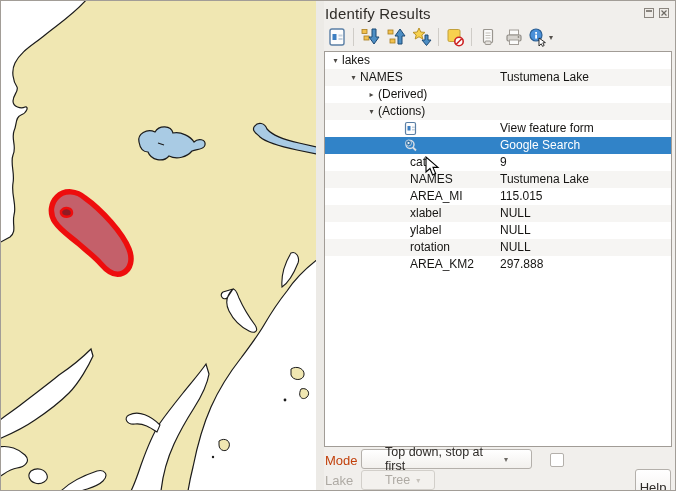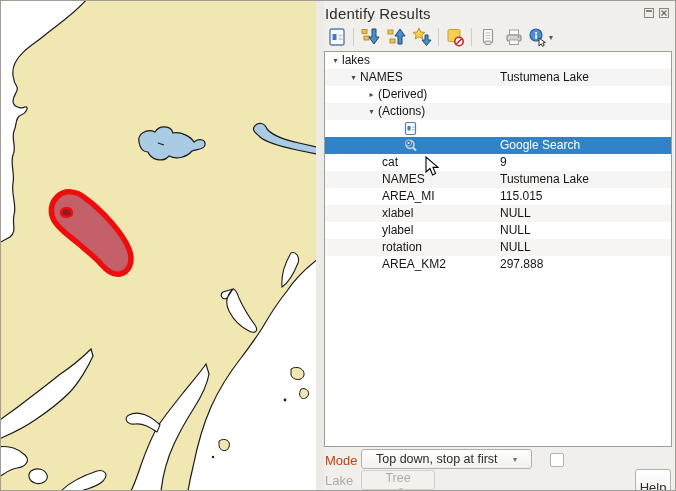--- a/index.html
+++ b/index.html
@@ -27,29 +27,29 @@
   .th{line-height:18px;padding-left:4px;box-sizing:border-box;}
   .th-feature{width:172px;border-right:1px solid #d5d2cd;}
   .th-value{flex:1;}
   .trow{display:flex;height:17px;font-size:12px;color:#161513;line-height:17px;}
   .trow.alt{background:#f6f5f3;}
   .trow.selected{background:#3183c8;color:#fff;}
   .cf{width:172px;display:flex;align-items:center;box-sizing:border-box;white-space:nowrap;overflow:hidden;}
   .cv{flex:1;padding-left:3px;white-space:nowrap;overflow:hidden;}
   .exp{width:13px;font-size:8px;color:#4c4945;text-align:center;flex:0 0 13px;}
   .ind0{padding-left:4px;} .ind1{padding-left:22px;} .ind2{padding-left:40px;}
-  .ind3{padding-left:57px;} .indicon{padding-left:78px;}
+  .ind3{padding-left:85px;} .indicon{padding-left:78px;}
   .row-icon{width:15px;height:15px;flex:0 0 15px;}
   
   .flabel{position:absolute;font-size:13px;color:#c2410c;}
   .flabel.disabled,.combo.disabled{color:#aeaaa4;}
   .combo{position:absolute;height:20px;box-sizing:border-box;border:1px solid #b4b0ab;border-radius:3px;
          background:linear-gradient(#ffffff,#f2f0ed);font-size:12.5px;color:#2e2b28;
-         display:flex;align-items:center;padding:0 14px;justify-content:space-between;}
-  .combo.disabled{background:#f3f1ee;border-color:#d2cfca;flex-direction:column;}
+         display:flex;align-items:center;padding:0 23px;justify-content:space-between;}
+  .combo.disabled{background:#f3f1ee;border-color:#d2cfca;}
   .combo .caret{font-size:8px;color:#6d6a65;margin-left:6px;}
   .combo.disabled .caret{color:#c6c2bc;}
   .checkbox{position:absolute;width:14px;height:14px;background:#fff;border:1px solid #b4b0ab;
             border-radius:2px;box-sizing:border-box;}
   .btn{position:absolute;height:36px;box-sizing:border-box;border:1px solid #b4b0ab;border-radius:3px;
        background:linear-gradient(#ffffff,#f0eeeb);font-size:13px;color:#2e2b28;
        display:flex;align-items:center;justify-content:center;padding:0 8px;}
   
   #cursor{position:absolute;left:424px;top:155px;width:15px;height:21px;z-index:50;}
 </style>
@@ -224,20 +224,21 @@
 
       <div class="trow">
         <div class="cf indicon">
           <svg class="row-icon" viewBox="0 0 15 15">
             <rect x="2.5" y="1.5" width="10" height="12" rx="1.5" fill="#fdfdfd" stroke="#5a7fa5" stroke-width="1.2"></rect>
             <rect x="4.5" y="5" width="3" height="4.5" fill="#3d7fc2"></rect>
             <rect x="9" y="5.5" width="3" height="1.5" fill="#c6d2de"></rect>
             <rect x="9" y="8" width="3" height="1.5" fill="#c6d2de"></rect>
           </svg>
         </div>
+        <div class="cv">View feature form</div>
       </div>
 
       <div class="trow selected">
         <div class="cf indicon">
           <svg class="row-icon" viewBox="0 0 15 15">
             <circle cx="7" cy="6.5" r="4" fill="none" stroke="#d8dee5" stroke-width="1.5"></circle>
             <path d="M10,9.5 L13,12.5" stroke="#d8dee5" stroke-width="1.8"></path>
             <circle cx="5.5" cy="5" r="3" fill="#2d6da3" stroke="#cfe0ef" stroke-width="0.8"></circle>
             <path d="M4.6,3.6 L7.2,5 L4.6,6.4 Z" fill="#ffffff"></path>
           </svg>

